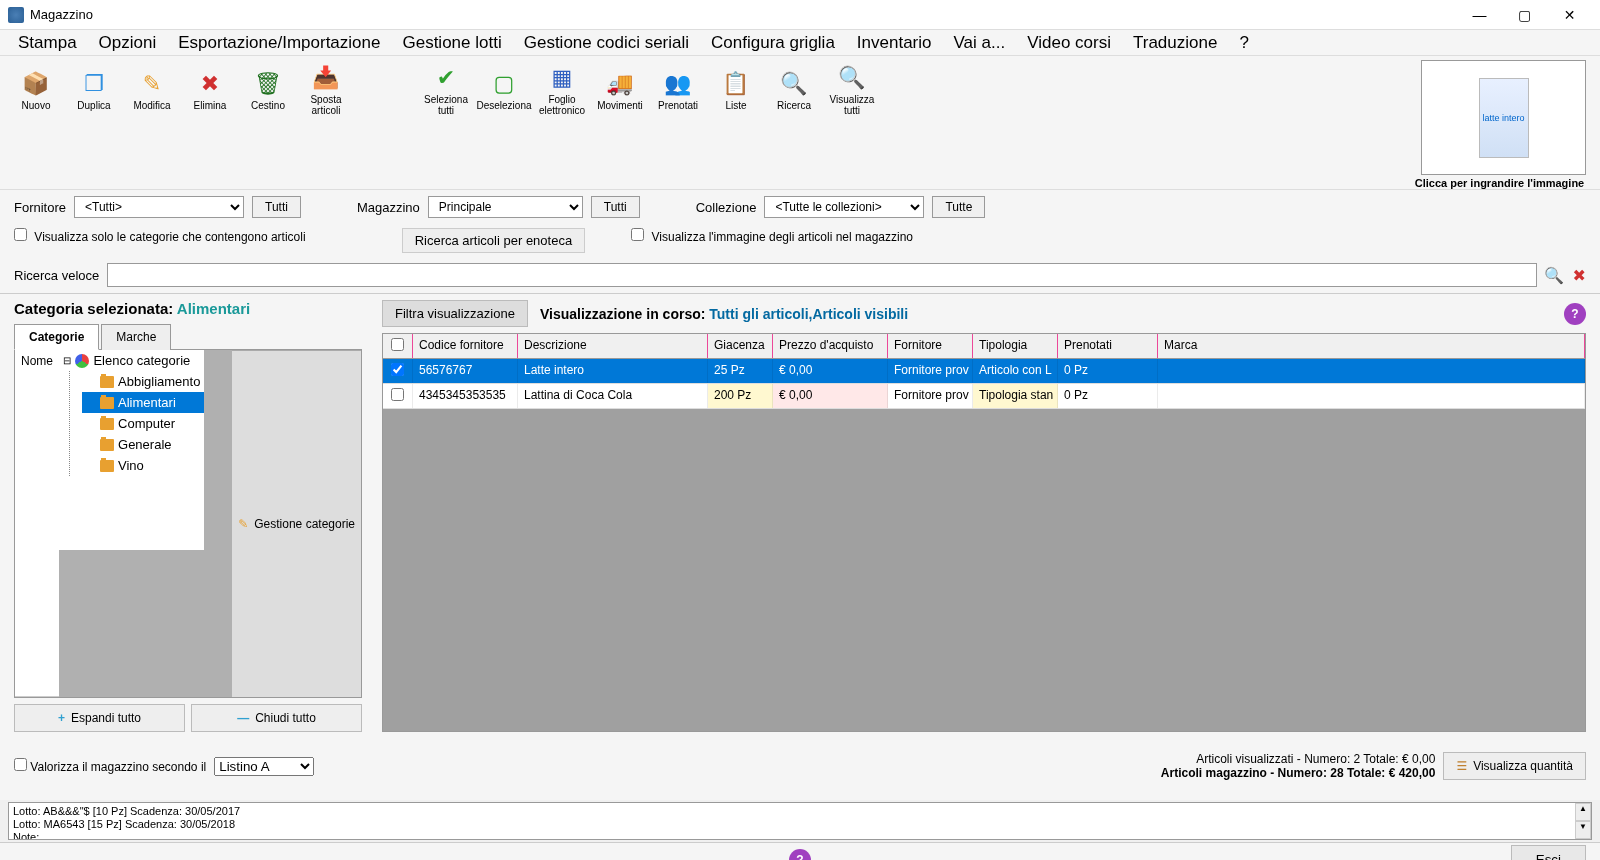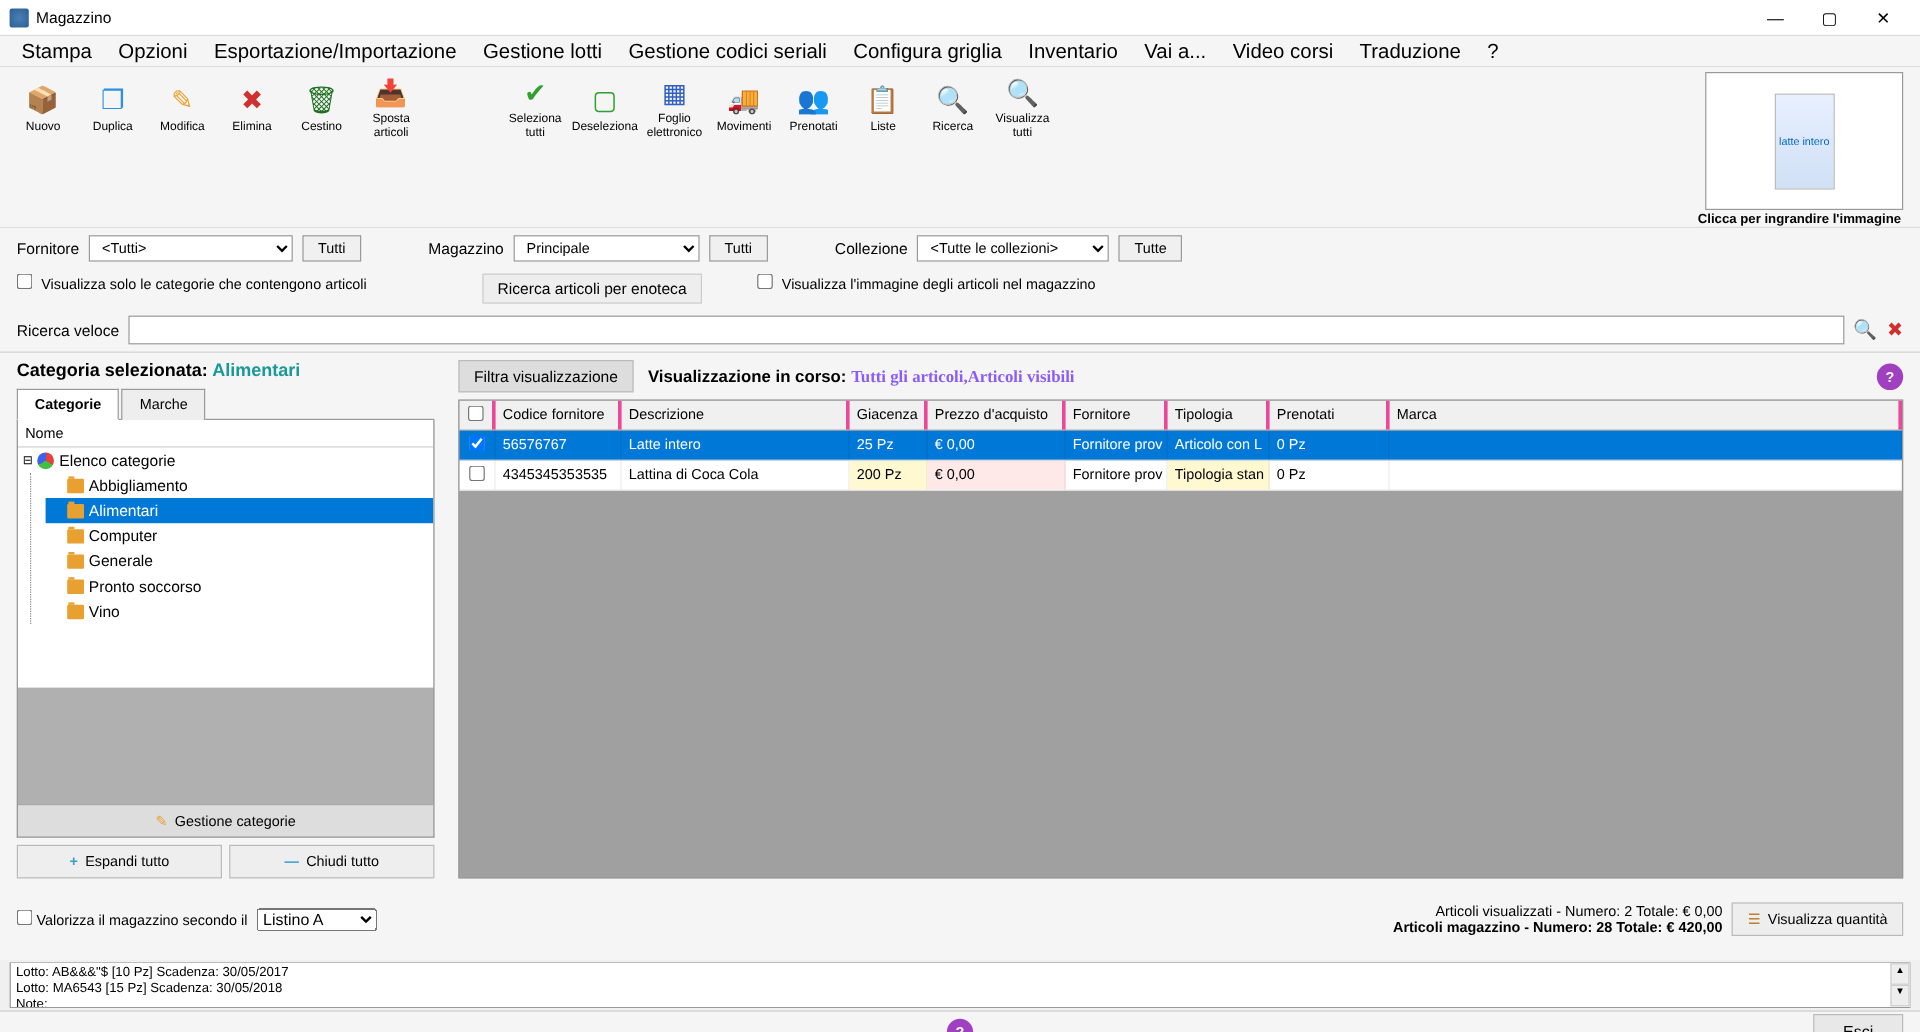--- a/index.html
+++ b/index.html
@@ -37,44 +37,44 @@
 .searchrow .searchbox { flex: 1; height: 24px; border: 1px solid #999; background: #fff; padding: 0 6px; }
 .searchrow .sicon { font-size: 16px; cursor: pointer; }
 
 .mainarea { display: flex; height: 438px; background: #f5f5f5; }
 .leftpanel { width: 376px; display: flex; flex-direction: column; padding: 6px 14px 0 14px; }
 .catheader { font-size: 15px; font-weight: bold; margin-bottom: 6px; }
 .catheader .catval { color: #1a9999; }
 .tabstrip { display: flex; border-bottom: 1px solid #999; }
 .tab { padding: 5px 14px; border: 1px solid #999; border-bottom: none; background: #eee; cursor: pointer; font-size: 12px; margin-right: 2px; position: relative; top: 1px; }
 .tab.active { background: #fff; font-weight: bold; border-bottom: 1px solid #fff; }
-.treebox { flex: 1; border: 1px solid #999; background: #b0b0b0; border-top: none; display: flex; flex-direction: column; }
+.treebox { flex: 1; border: 1px solid #999; background: #b0b0b0; border-top: none; display: flex; flex-direction: row; }
 .treeheader { background: #fff; border-bottom: 1px solid #ccc; padding: 4px 6px; font-size: 12px; }
 .tree { background: #fff; height: 200px; overflow: auto; }
 .treenode { padding: 3px 4px 3px 18px; display: flex; align-items: center; gap: 4px; cursor: pointer; font-size: 13px; }
 .treenode.root { padding-left: 4px; }
 .treenode.selected { background: #0078d7; color: #fff; }
 .foldericon { width: 14px; height: 12px; background: #e8a030; border-radius: 1px; display: inline-block; position: relative; }
 .foldericon::before { content:''; position:absolute; top:-2px; left:1px; width:5px; height:2px; background:#e8a030; }
 .rooticon { width:14px; height:14px; display:inline-block; background: conic-gradient(#e84040 0 120deg, #40c040 120deg 240deg, #4060e8 240deg 360deg); border-radius:50%; }
 .treelines { padding-left: 12px; border-left: 1px dotted #888; margin-left: 10px; }
 .gestione { padding: 6px; text-align: center; cursor: pointer; background: #ddd; border-top: 1px solid #aaa; display: flex; align-items: center; justify-content: center; gap: 6px; }
 .bottombtns { display: flex; gap: 6px; margin-top: 6px; }
 .bottombtns button { flex: 1; padding: 6px; background: #eee; border: 1px solid #bbb; cursor: pointer; display: flex; align-items: center; justify-content: center; gap: 6px; font-size: 12px; }
 
 .rightpanel { flex: 1; display: flex; flex-direction: column; padding: 6px 14px 0 6px; }
 .viewheader { display: flex; align-items: center; gap: 12px; margin-bottom: 6px; }
 .filterbtn { padding: 5px 12px; background: #ddd; border: 1px solid #bbb; cursor: pointer; font-size: 13px; }
 .viewlabel { font-size: 14px; font-weight: bold; }
-.viewlabel .viewval { color: #8b5cf6; font-family: Liberation Serif, serif; }
+.viewlabel .viewval { color: #0369a1; }
 .helpicon { margin-left: auto; width: 22px; height: 22px; border-radius: 50%; background: #a040c0; color: #fff; display: flex; align-items: center; justify-content: center; font-weight: bold; cursor: pointer; }
 
 .grid { flex: 1; border: 1px solid #999; background: #a0a0a0; display: flex; flex-direction: column; }
 .gridhead { display: flex; background: #f0f0f0; border-bottom: 1px solid #999; }
-.gridhead .gcell { padding: 4px 6px; border-right: 3px solid #ec4899; font-size: 12px; overflow: hidden; white-space: nowrap; }
+.gridhead .gcell { padding: 4px 6px; border-right: 1px solid #ec4899; font-size: 12px; overflow: hidden; white-space: nowrap; }
 .gridbody { background: #a0a0a0; flex: 1; }
 .grow { display: flex; background: #fff; border-bottom: 1px solid #ddd; }
 .grow.selected { background: #0078d7; color: #fff; }
 .grow .gcell { padding: 4px 6px; border-right: 1px solid rgba(0,0,0,0.08); font-size: 12px; overflow: hidden; white-space: nowrap; }
 .grow.alt .gcell.yellow { background: #fff8d0; }
 .grow.alt .gcell.pink { background: #ffe8e8; }
 .gcell.chk { width: 30px; text-align: center; }
 .gcell.c1 { width: 105px; }
 .gcell.c2 { width: 190px; }
 .gcell.c3 { width: 65px; }
@@ -254,24 +254,20 @@
               <span class="foldericon"></span> 
               <span>Alimentari</span>
             </div>
             <div class="treenode">
               <span class="foldericon"></span> 
               <span>Computer</span>
             </div>
             <div class="treenode">
               <span class="foldericon"></span> 
               <span>Generale</span>
-            </div>
-            <div class="treenode">
-              <span class="foldericon"></span> 
-              <span>Pronto soccorso</span>
             </div>
             <div class="treenode">
               <span class="foldericon"></span> 
               <span>Vino</span>
             </div>
           </div>
       </div>
       <div style="flex:1;"></div>
       <div class="gestione">
           <span style="color:#e8a030;">✎</span> 

